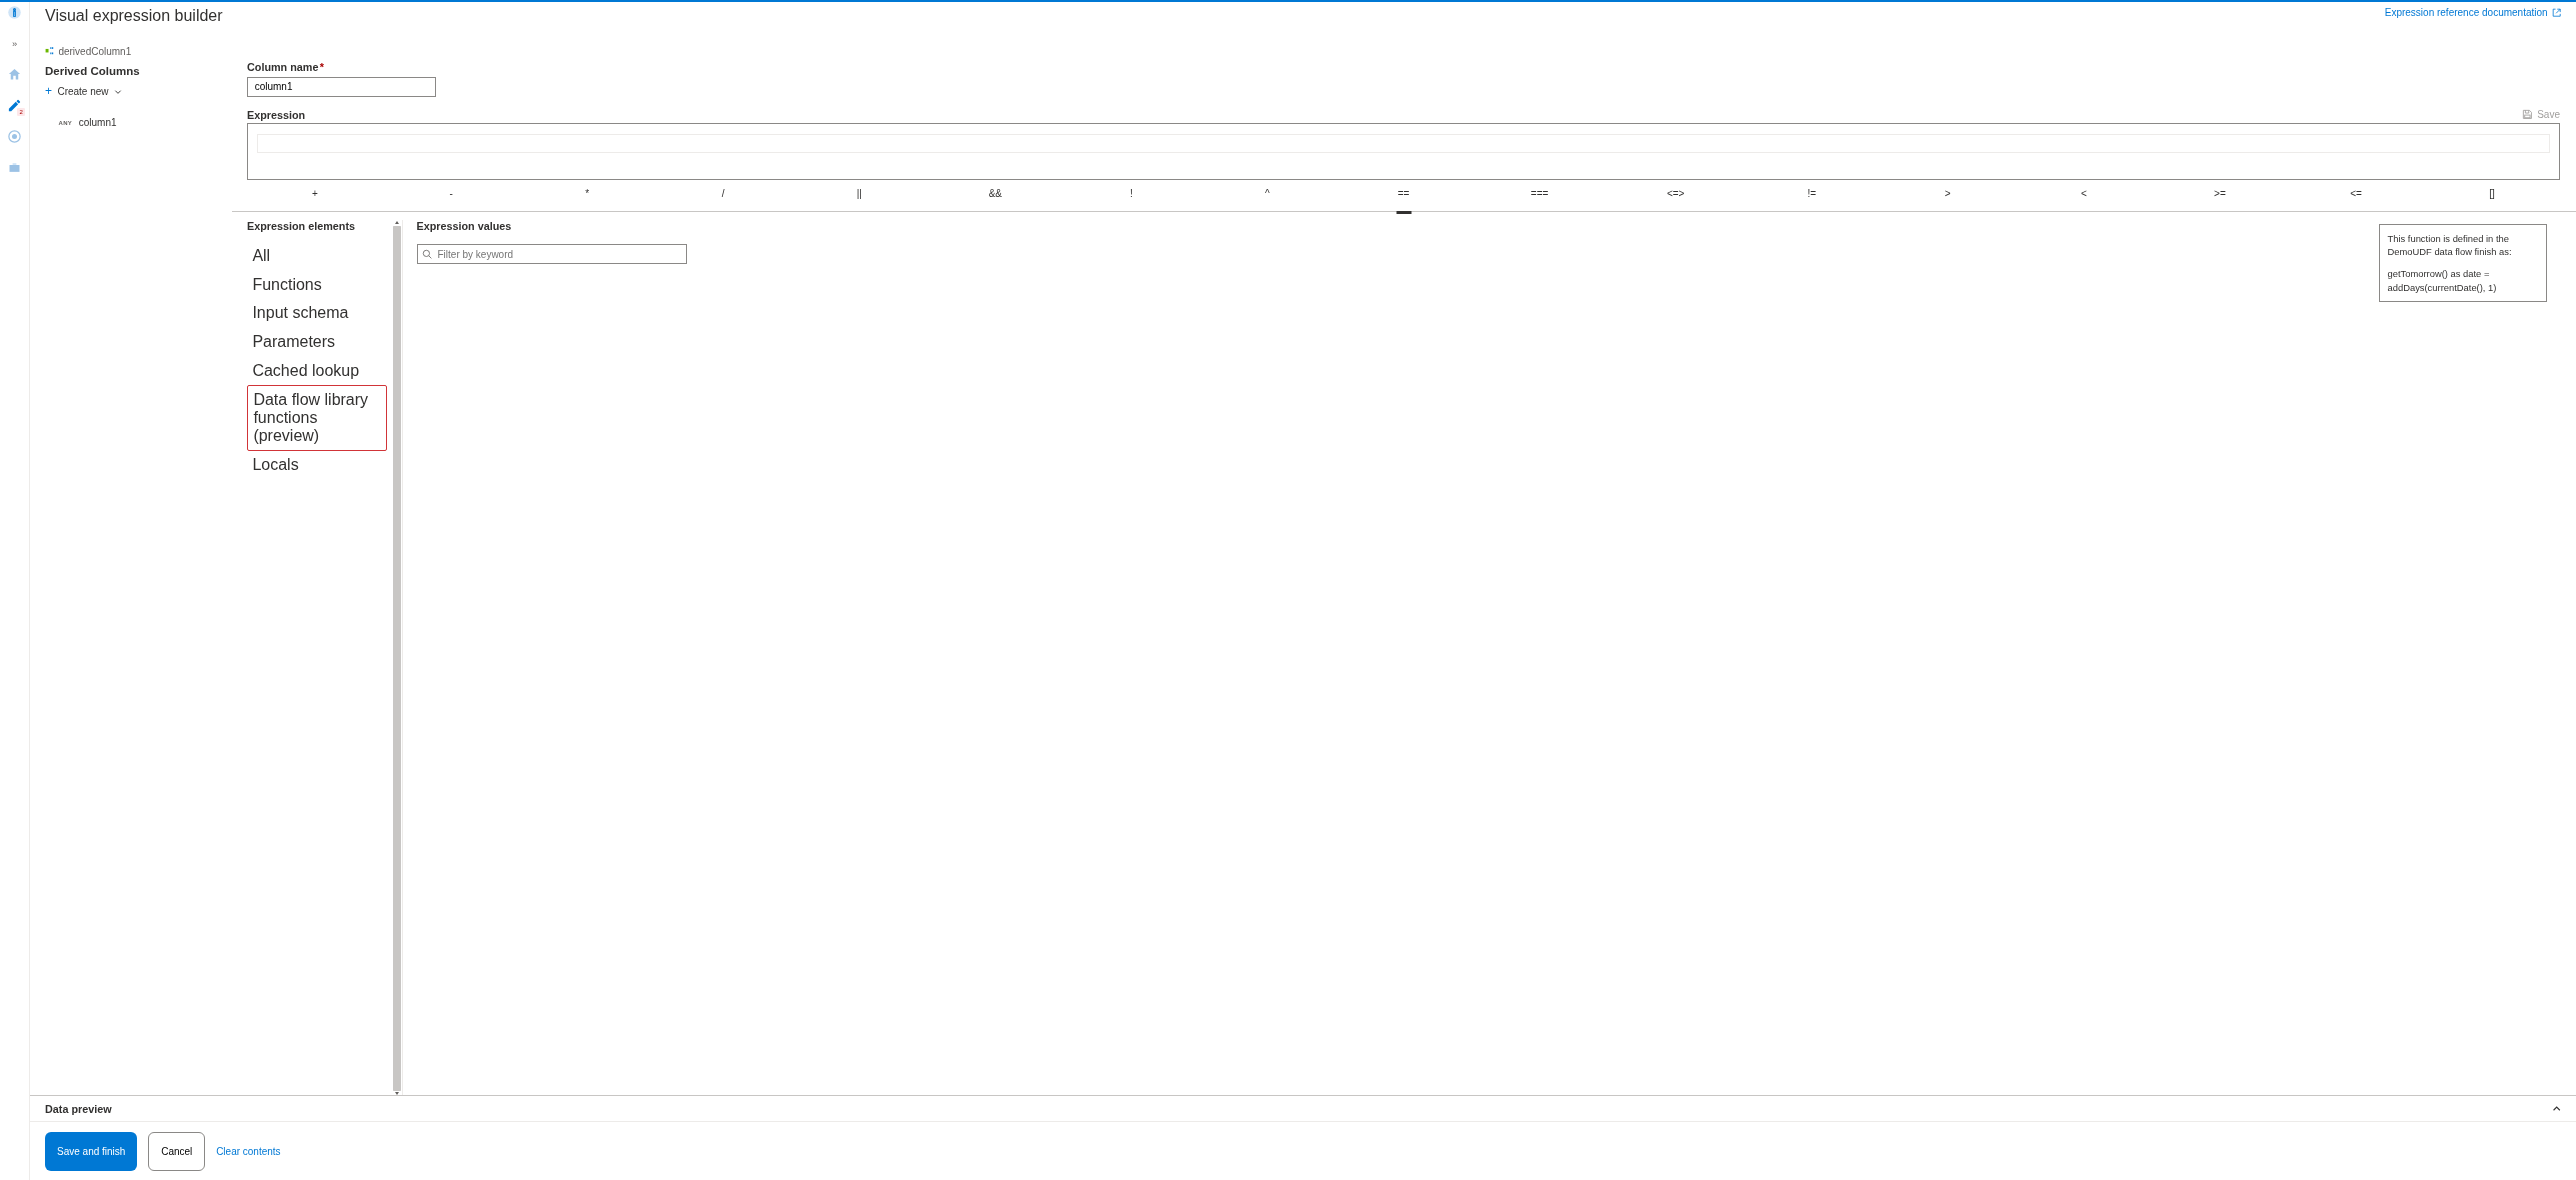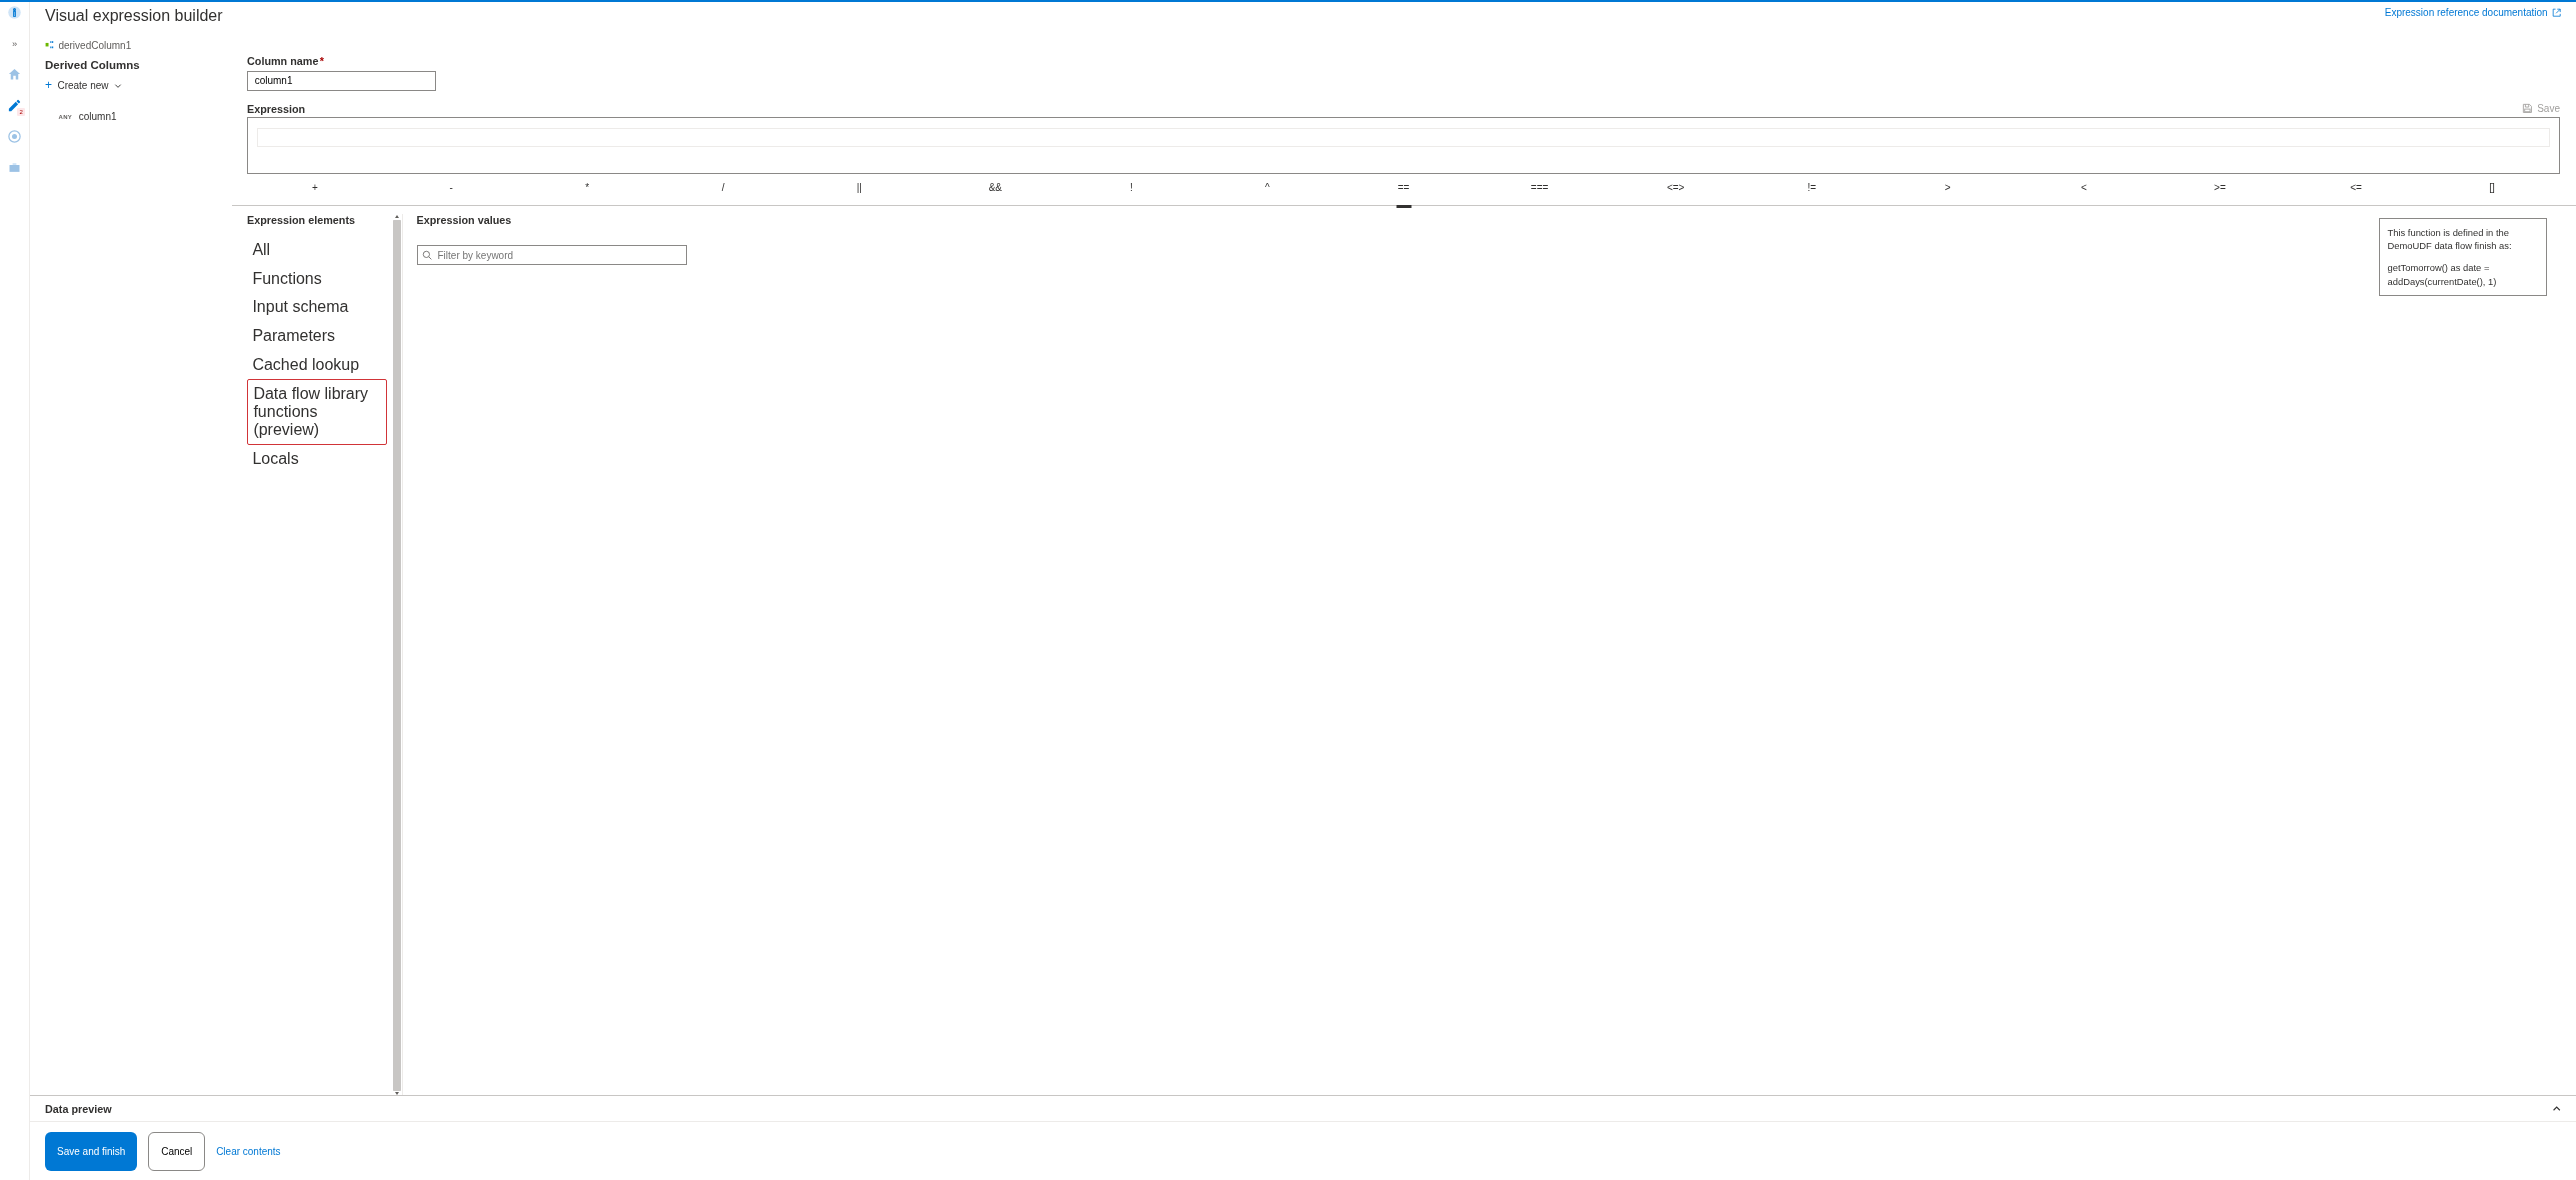--- a/index.html
+++ b/index.html
@@ -23,21 +23,21 @@
     background:#fde7e9; color:#a80000; font-size:6px; line-height:8px;
     min-width:8px; height:8px; border-radius:1.3px; text-align:center;
   }
 
   
   .main { flex:1; display:flex; flex-direction:column; min-width:0; }
 
   .header { padding: 5.4px 15px 4px 15px; display:flex; justify-content:space-between; align-items:flex-start; }
   .title-block { display:flex; flex-direction:column; gap:1.3px; }
   .page-title { font-size: 16px; font-weight:500; }
-  .crumb { display:flex; align-items:center; gap:4px; font-size:10px; color:#605e5c; margin-top:13px;}
+  .crumb { display:flex; align-items:center; gap:4px; font-size:10px; color:#605e5c; margin-top:19px;}
   .crumb-icon { width:9.4px; height:9.4px; }
   .doc-link { color:#0078d4; font-size:10px; display:flex; align-items:center; gap:4px; cursor:pointer; }
   .open-ext { width:9.4px; height:9.4px; }
 
   
   .body { flex:1; display:flex; padding: 0 0 0 15px; min-height:0; }
 
   .left-col { width: 202px; padding-top:4px; }
   .sec-head { font-size:11.5px; font-weight:600; margin-bottom:9.4px; }
   .create-new { display:flex; align-items:center; gap:5.4px; font-size:10px; cursor:pointer; }
@@ -84,21 +84,21 @@
   .el-item { font-size:16px; padding:5.4px 5.4px; cursor:pointer; border-radius:1.3px; }
   .el-item.highlight { border:1px solid #d13438; border-radius:2px; padding:4.7px 5.4px; }
   .scroll-track { width:10.8px; display:flex; flex-direction:column; align-items:center; }
   .scroll-arrow { width:0;height:0;border-left:2.7px solid transparent;border-right:2.7px solid transparent; }
   .scroll-arrow.up { border-bottom:3.4px solid #605e5c; margin-bottom:1.3px; margin-top:1.3px;}
   .scroll-arrow.down { border-top:3.4px solid #605e5c; margin-top:1.3px;}
   .scroll-thumb { flex:1; background:#c8c6c4; width:8px; border-radius:0.7px; }
 
   .values-pane { flex:1; padding:0 13.5px; display:flex; min-width:0; }
   .values-left { flex:1; min-width:0; }
-  .filter-wrap { position:relative; width:270px; margin-top:10px; margin-bottom:6.7px; }
+  .filter-wrap { position:relative; width:270px; margin-top:3px; margin-bottom:6.7px; }
   .filter-wrap input {
     width:100%; height:20px; border:0.7px solid #8a8886; padding:0 6.7px 0 20px; font-size:10px;
   }
   .filter-wrap .search-ico { position:absolute; left:5.4px; top:4.7px; width:10px; height:10px; color:#605e5c; }
   .value-row {
     display:flex; align-items:center; gap:8px; background:#eff6fc; padding:5.4px 6.7px; font-size:10px;
     cursor:pointer; border-radius:1.3px;
   }
   .value-row svg { width:10.8px; height:10.8px; color:#605e5c; }
 

